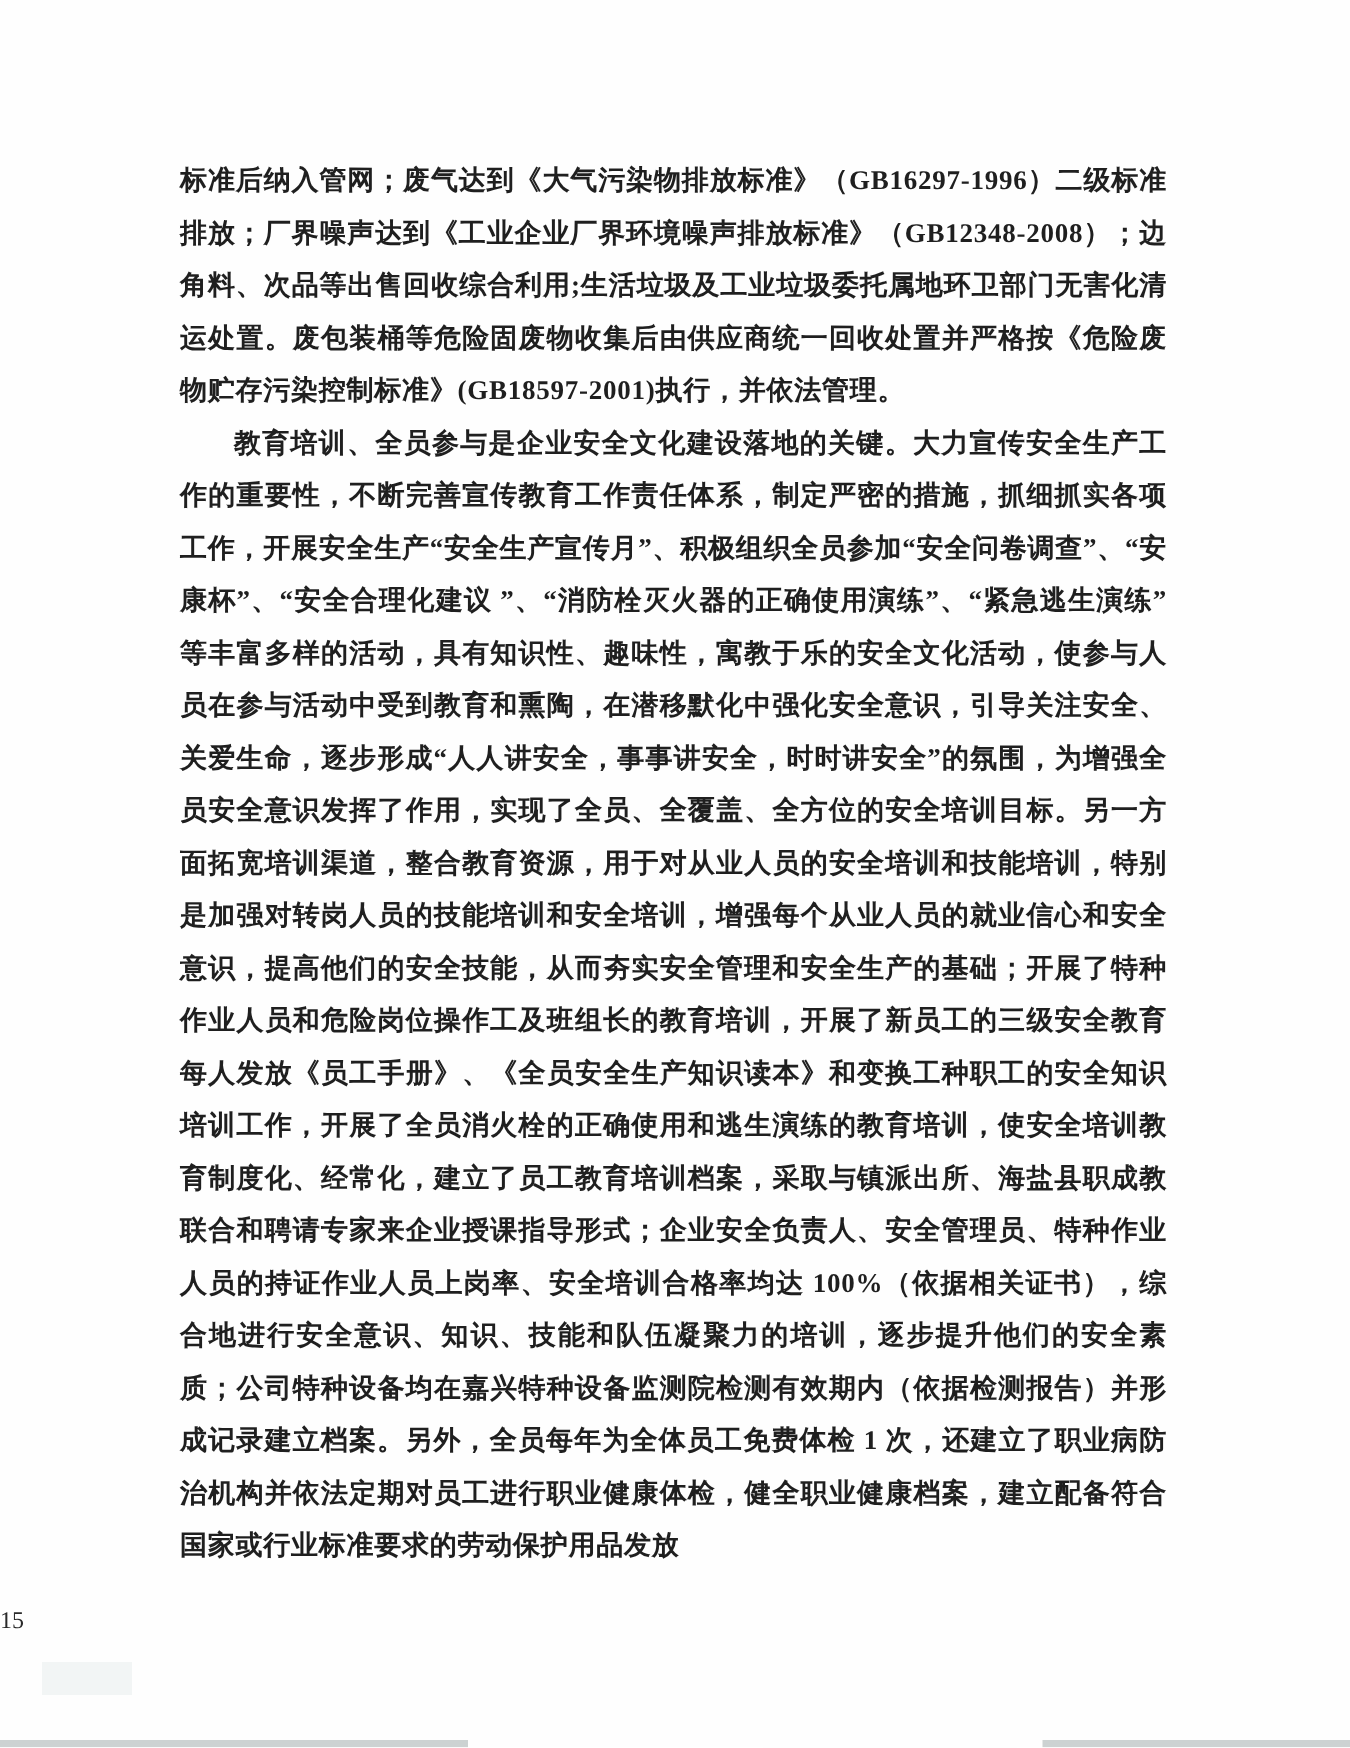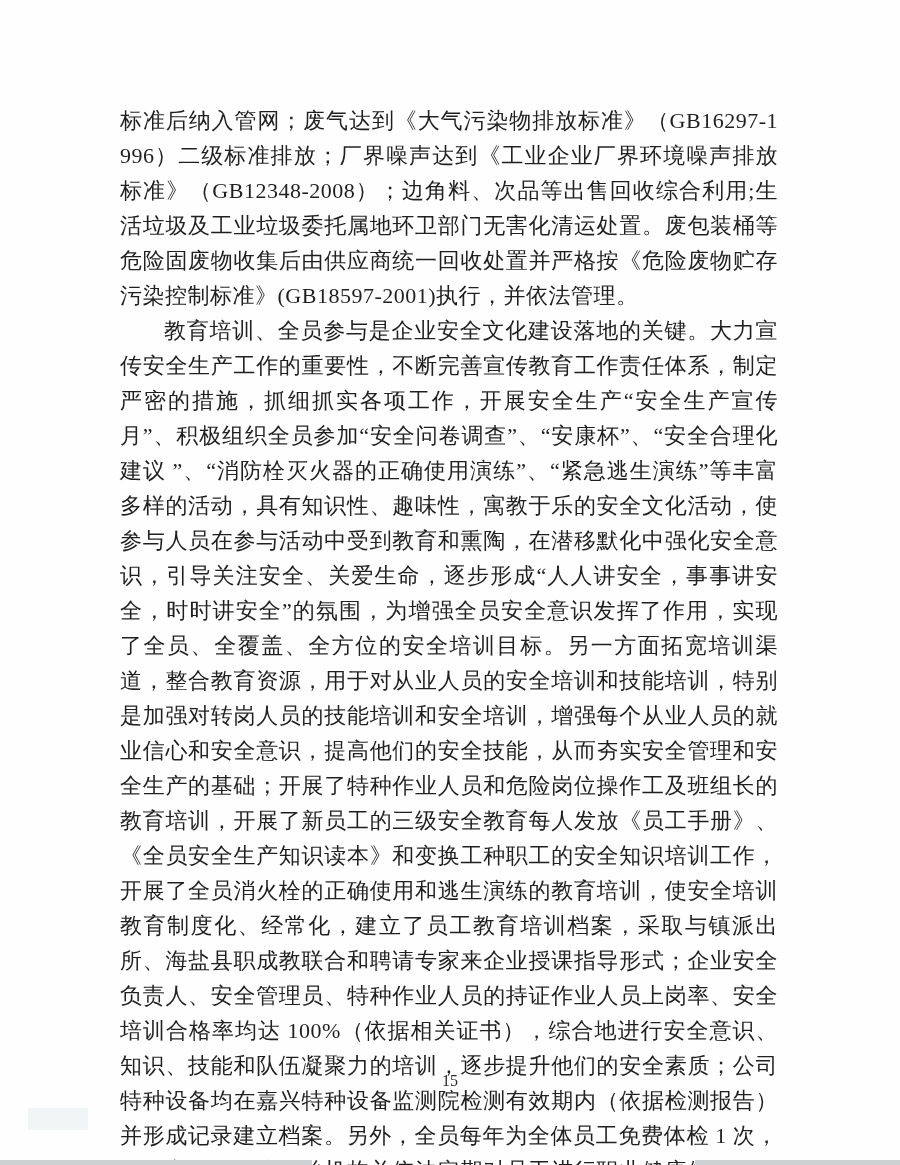--- a/index.html
+++ b/index.html
@@ -17,36 +17,36 @@
     color: #1f1f1f;
   }
   .content {
     position: absolute;
     left: 120px;
     top: 103px;
     width: 658px;
   }
   .content p {
     margin: 0;
-    font-size: 22px;
+    font-size: 18px;
     line-height: 35px;
     text-align: justify;
     text-align-last: left;
     word-break: break-all;
     letter-spacing: 0.5px;
+    font-weight: bold;
   }
   .content p.indent {
     text-indent: 2em;
   }
   .page-number {
     position: absolute;
     top: 1072px;
     left: 0;
     width: 100%;
-    text-align: center;
     font-size: 16px;
     color: #2a2a2a;
   }
   .scan-artifact {
     position: absolute;
     background: #ccd2d2;
   }
   .scan-artifact.left {
     left: 0;
     bottom: 0;

